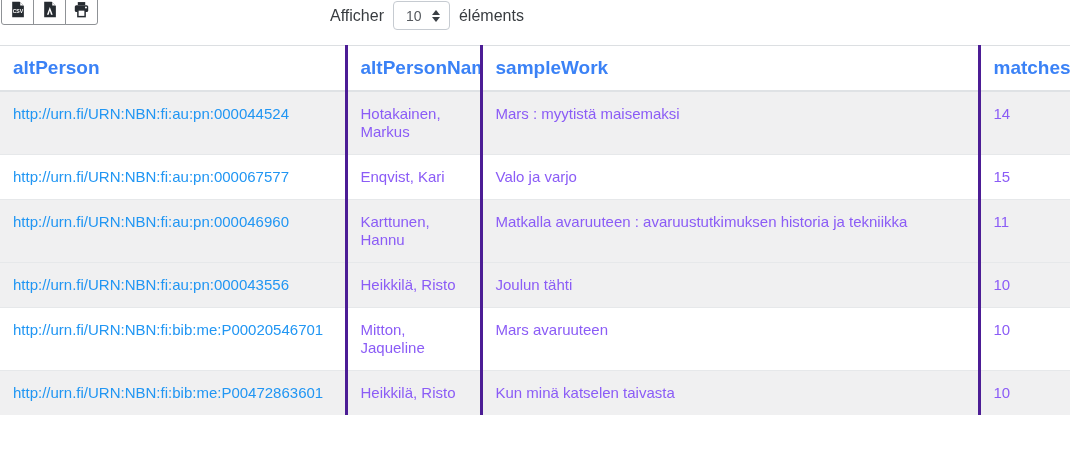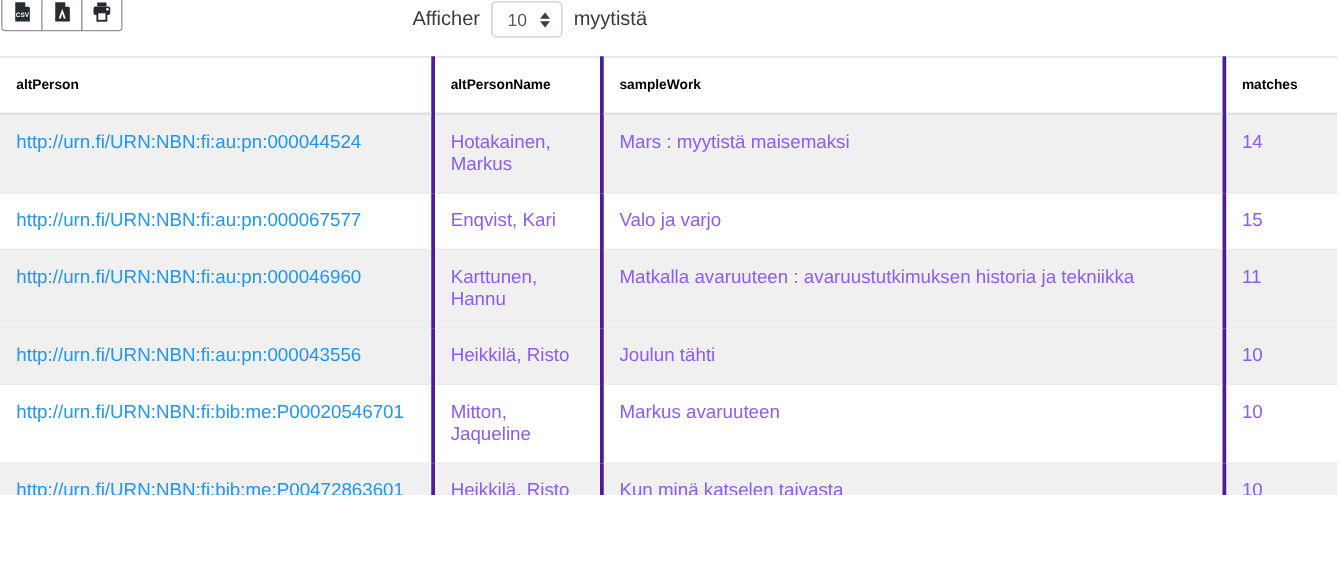--- a/index.html
+++ b/index.html
@@ -1,18 +1,18 @@
 <!DOCTYPE html>
 <html><head>
 <meta charset="utf-8">
 <style>
   * { margin:0; padding:0; box-sizing:border-box; }
   html,body { background:#fff; }
   .page {
-    position:relative; width:1070px; height:396px; overflow:hidden;
+    position:relative; width:1070px; height:450px; overflow:hidden;
     background:#fff; font-family:"Liberation Sans","DejaVu Sans",sans-serif;
     color:#3c4045;
   }
 
   
   .top-bar { position:relative; height:45px; }
 
   .dt-buttons { position:absolute; left:1px; top:-6px; display:flex; }
   .dt-button {
     width:33px; height:31px; background:#fff; border:1px solid #8f9296;
@@ -51,21 +51,21 @@
   table.results {
     width:1070px; border-collapse:collapse; table-layout:fixed;
     border-top:1px solid #dcdfe2;
     font-size:15px;
   }
   table.results th, table.results td {
     text-align:left; vertical-align:top; padding:13px 13px;
     line-height:18px; overflow:hidden;
   }
   table.results th {
-    font-weight:bold; font-size:11px; color:#000000;
+    font-weight:bold; font-size:19px; color:#3b82f6;
     border-bottom:2px solid #dfe2e5; background:#fff;
   }
   table.results th + th, table.results td + td { border-left:3px solid #4c1d95; }
   table.results tbody tr { border-top:1px solid #e6e8ea; }
   table.results tbody tr.odd  { background:#f0f0f1; }
   table.results tbody tr.even { background:#fff; }
   td a.urn-link { color:#2196f3; text-decoration:none; cursor:pointer;margin-top:48px; }
   td.cell-name, td.cell-work, td.cell-matches { color:#8b5cf6; }
 </style>
 </head>
@@ -108,21 +108,21 @@
 
     <div class="dt-length">
       <span>Afficher</span>
       <span class="length-select">
         <span>10</span>
         <span class="select-arrows">
           <span class="arr-up"></span>
             <span class="arr-down"></span>
         </span>
       </span>
-      <span>myytistä</span>
+      <span>éléments</span>
     </div>
 
   </div>
 
   <table class="results">
     <colgroup>
       <col style="width:346px">
         <col style="width:135px">
         <col style="width:498px">
         <col style="width:91px">
@@ -166,21 +166,21 @@
       </td>
       <td class="cell-name">Heikkilä, Risto</td>
       <td class="cell-work">Joulun tähti</td>
       <td class="cell-matches">10</td>
     </tr>
         <tr class="even">
       <td class="cell-urn">
         <a href="#" class="urn-link">http://urn.fi/URN:NBN:fi:bib:me:P00020546701</a>
       </td>
       <td class="cell-name">Mitton, Jaqueline</td>
-      <td class="cell-work">Markus avaruuteen</td>
+      <td class="cell-work">Mars avaruuteen</td>
       <td class="cell-matches">10</td>
     </tr>
         <tr class="odd">
       <td class="cell-urn">
         <a href="#" class="urn-link">http://urn.fi/URN:NBN:fi:bib:me:P00472863601</a>
       </td>
       <td class="cell-name">Heikkilä, Risto</td>
       <td class="cell-work">Kun minä katselen taivasta</td>
       <td class="cell-matches">10</td>
     </tr>

